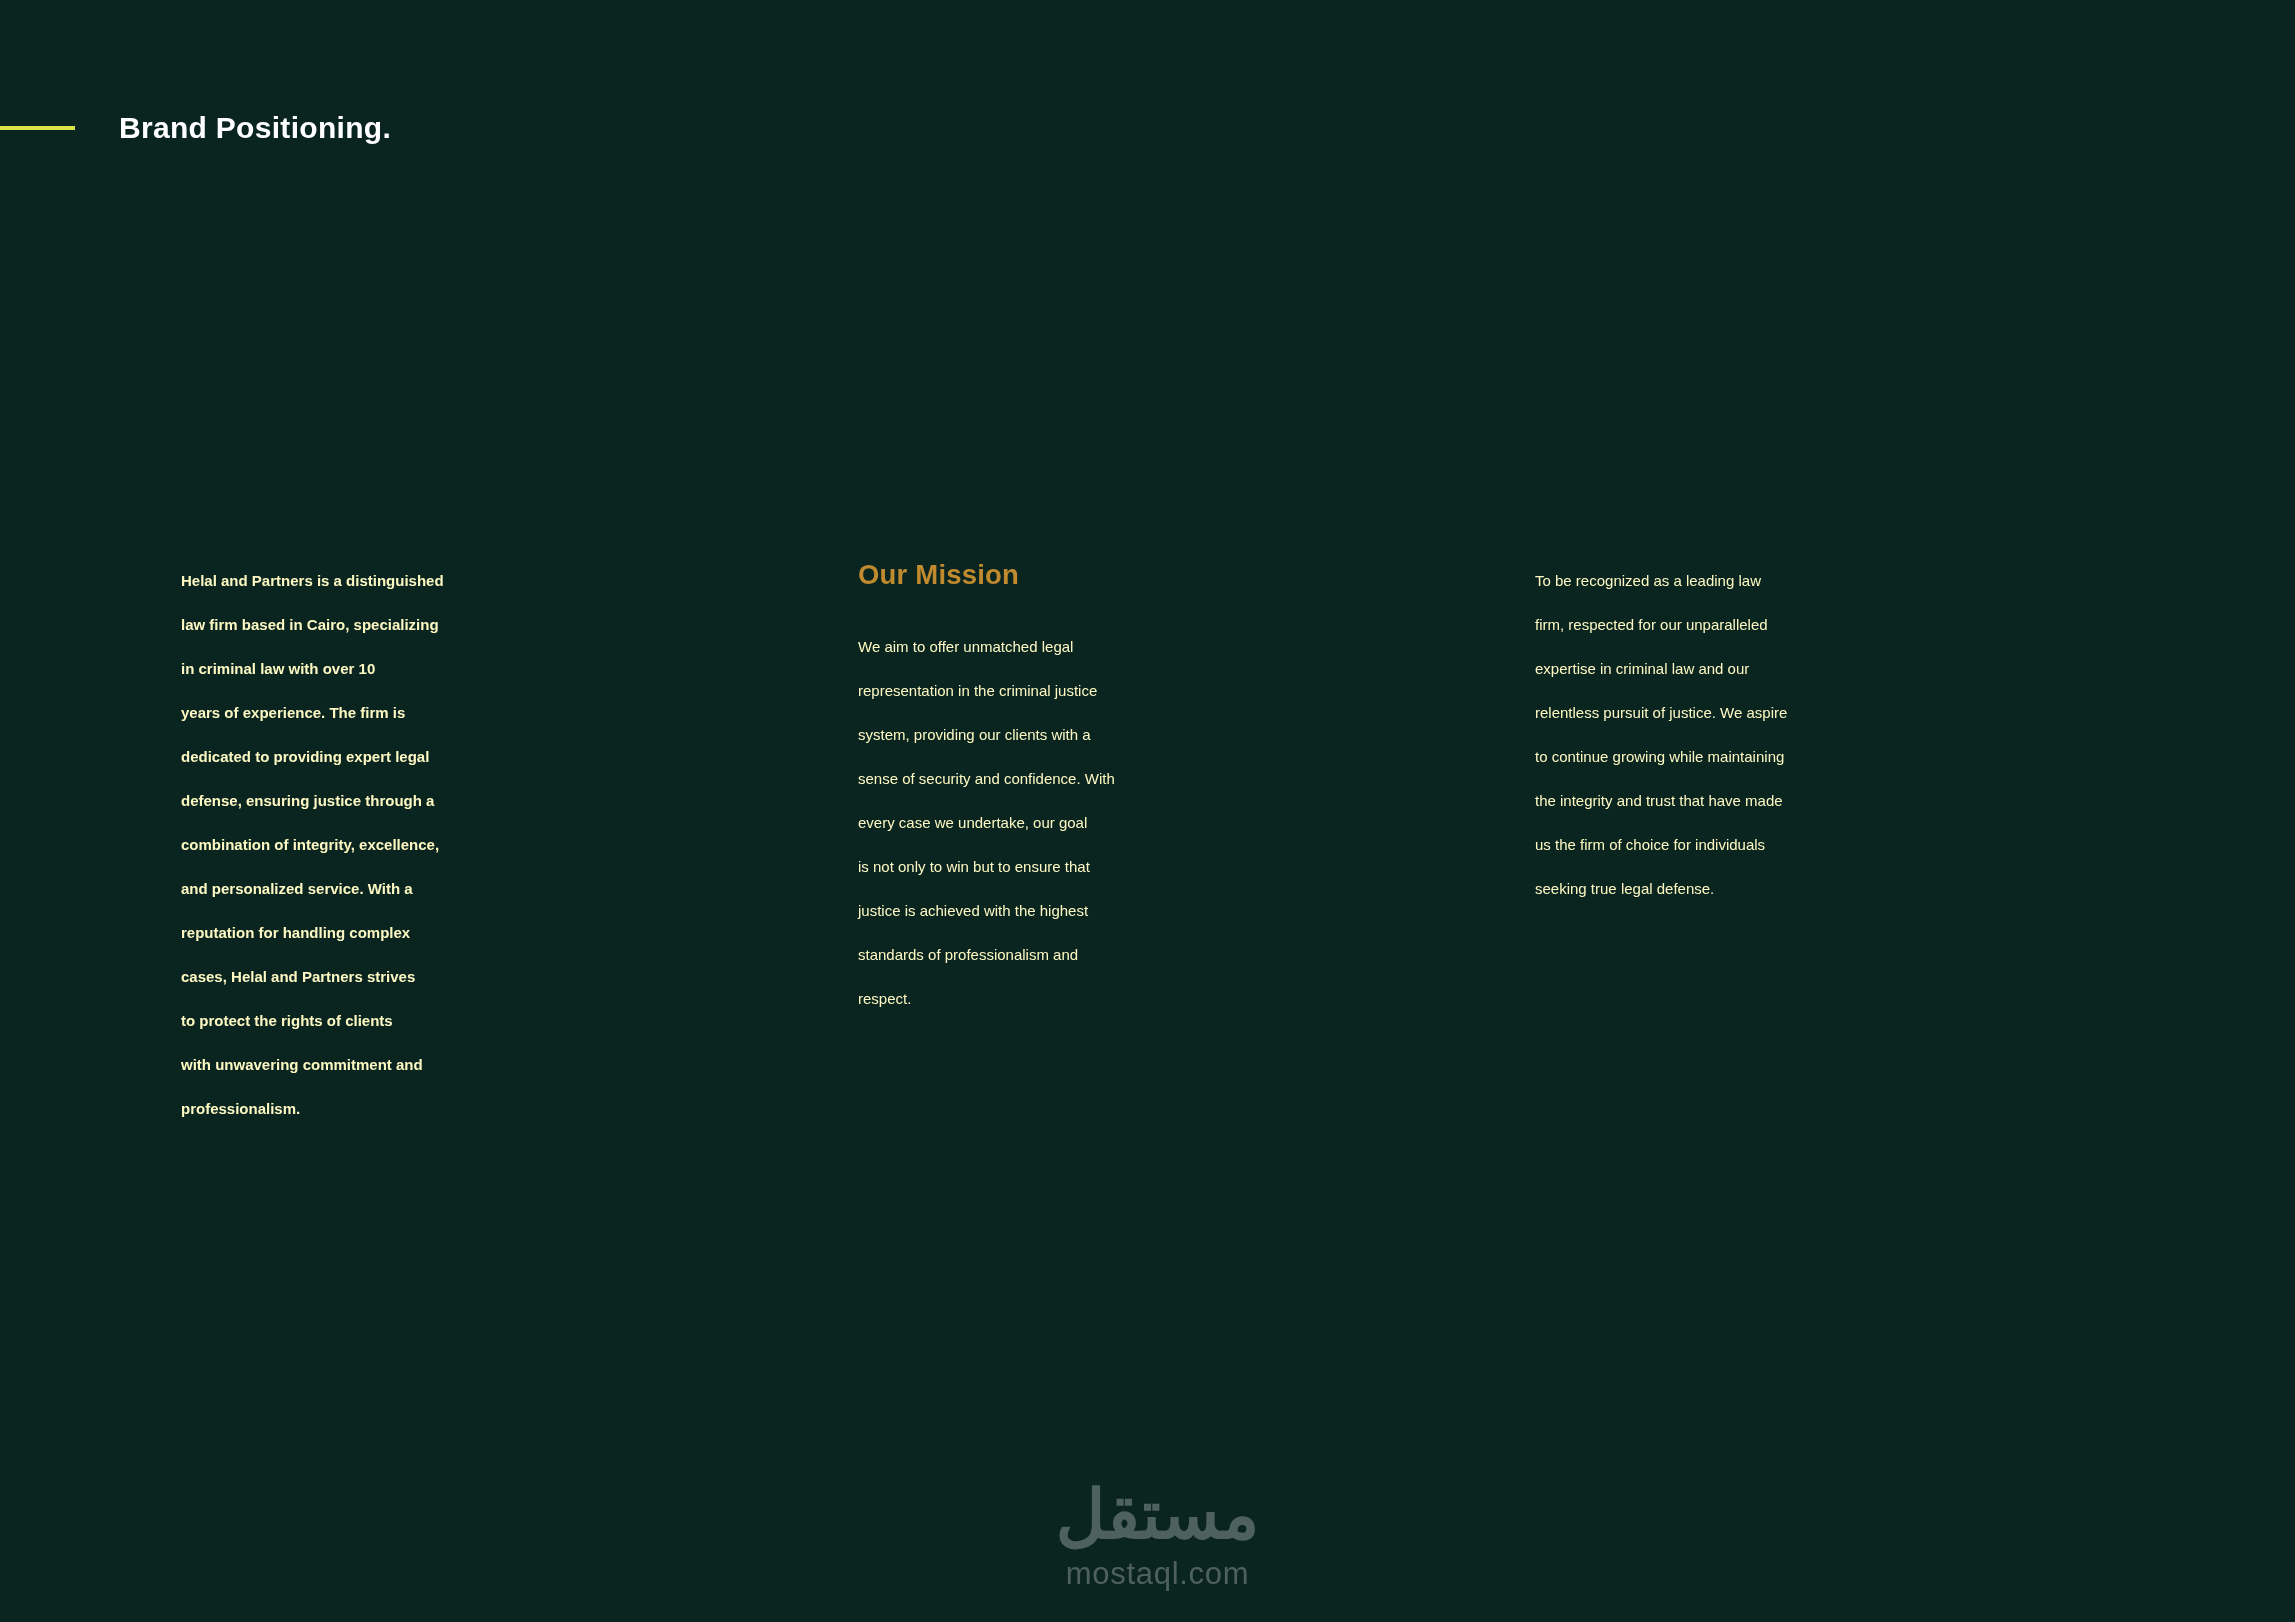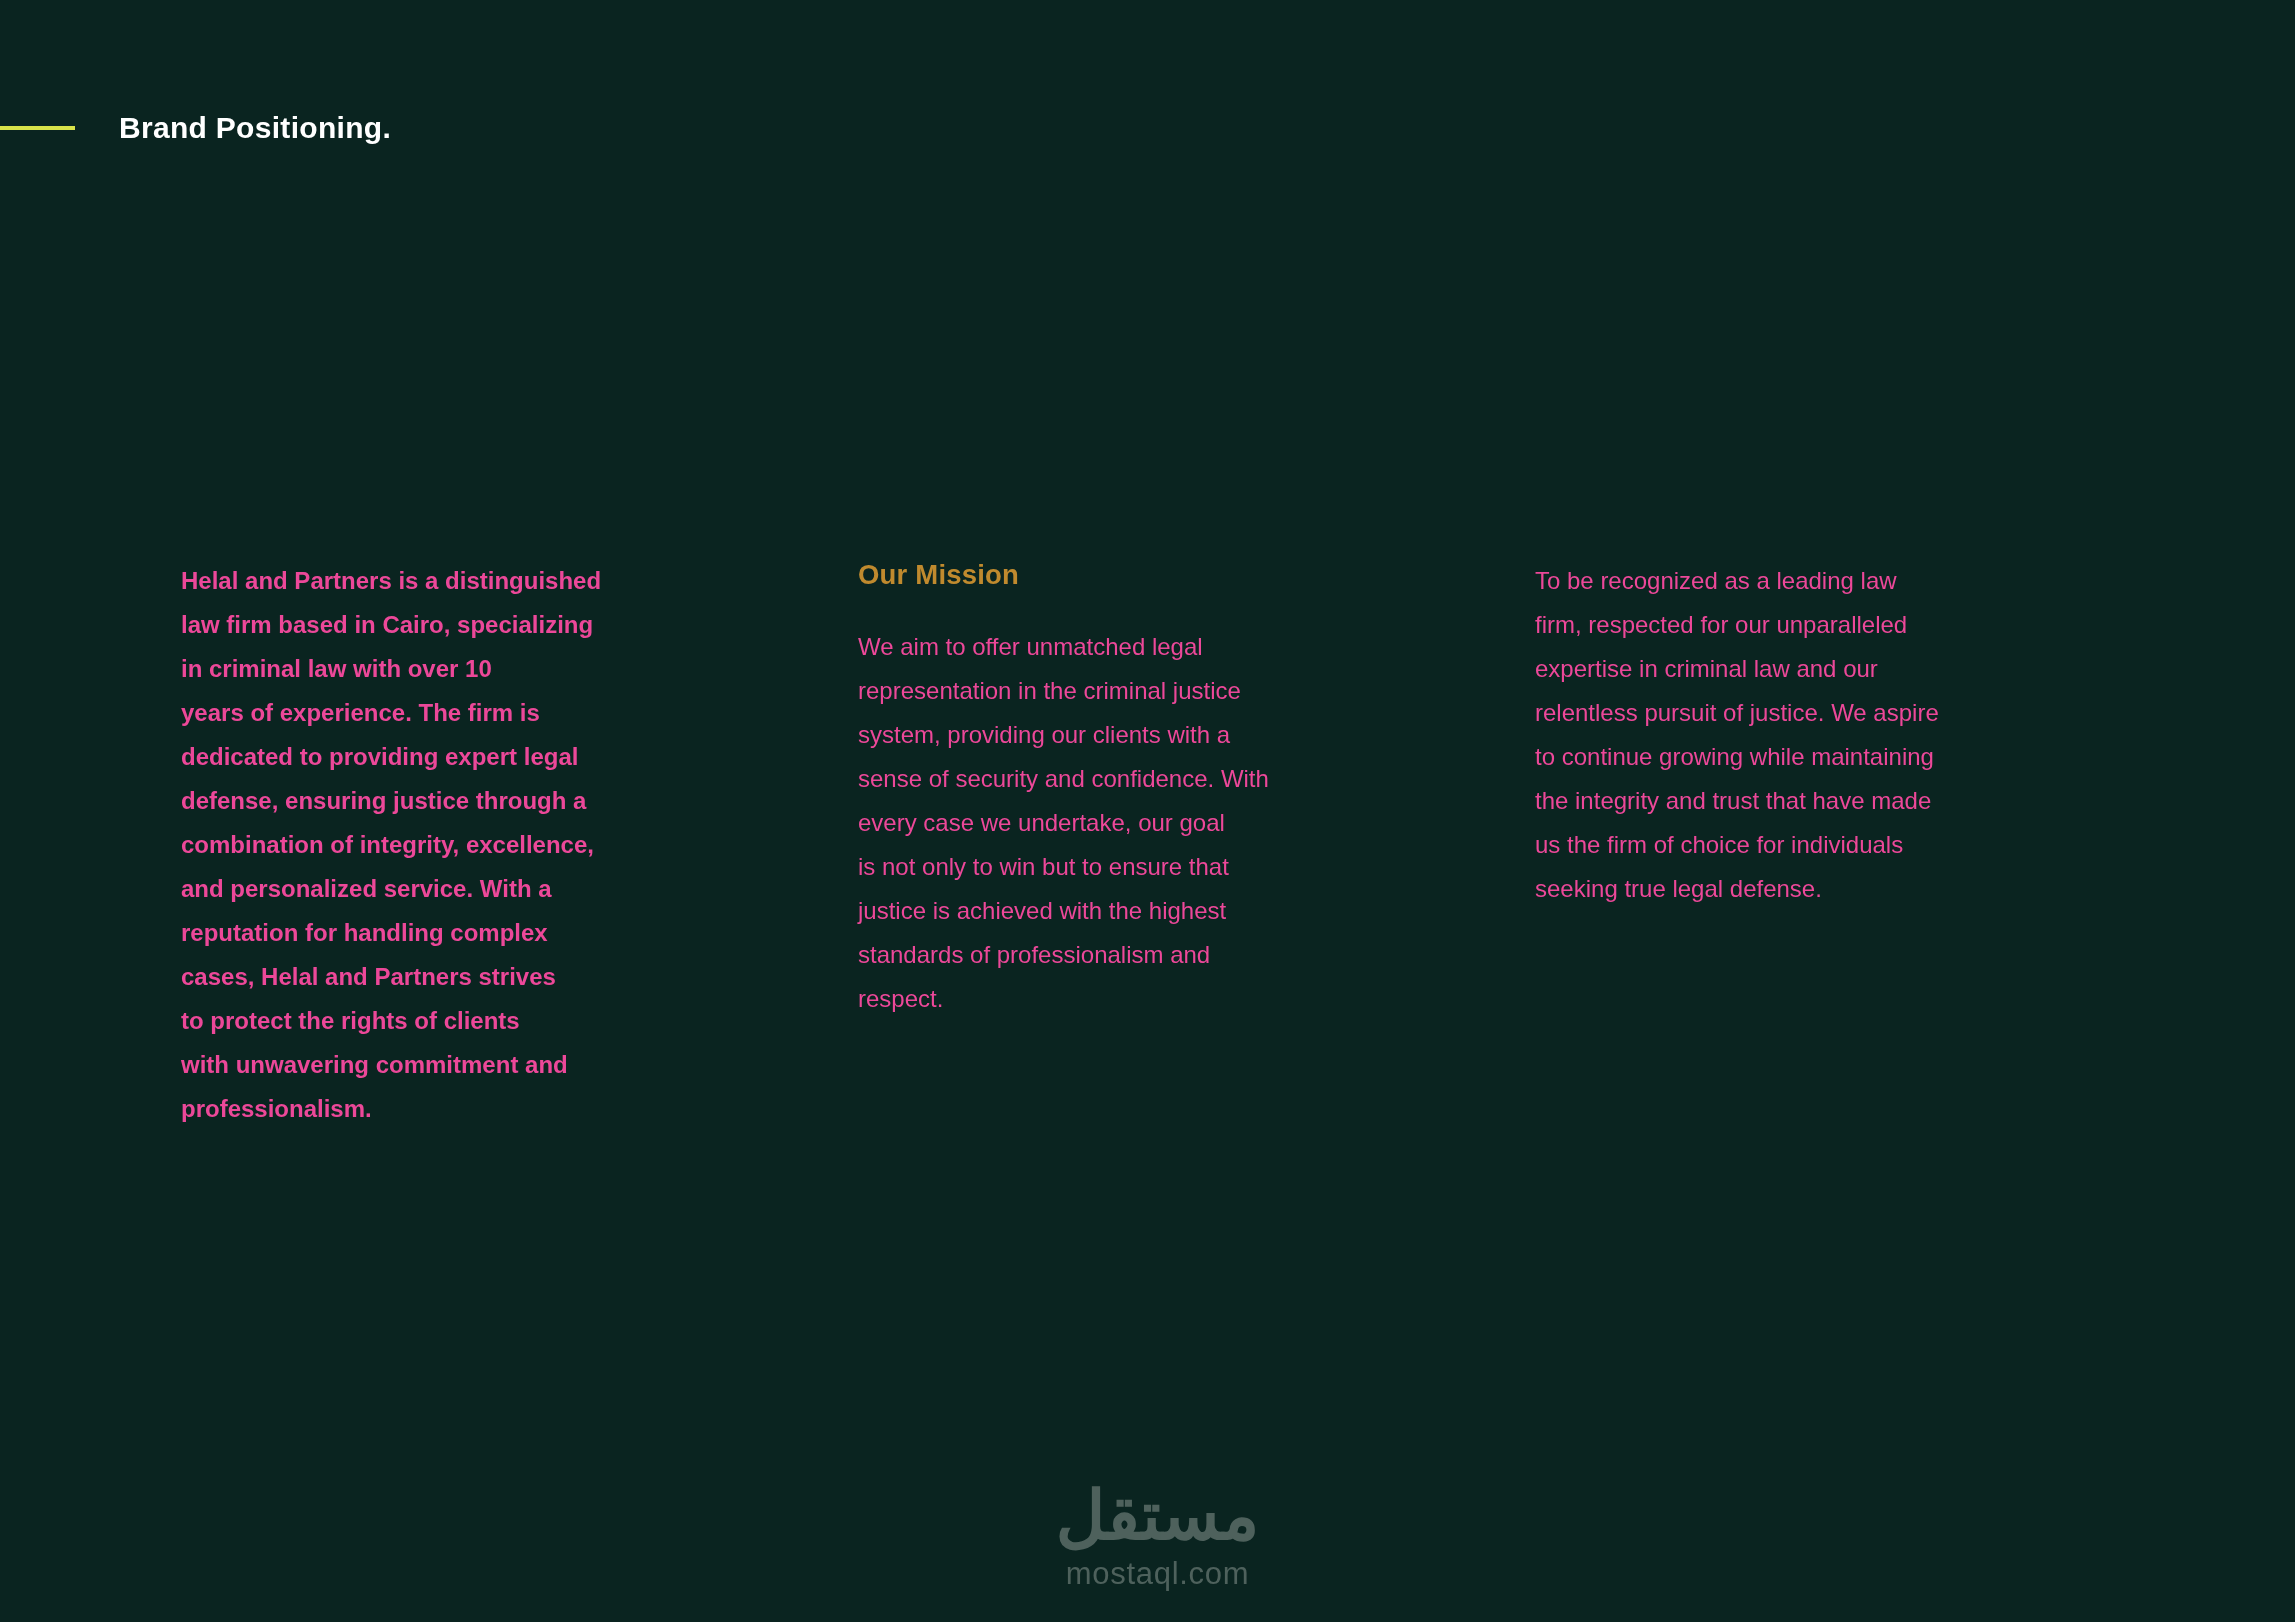--- a/index.html
+++ b/index.html
@@ -61,22 +61,22 @@
   .col:last-child { margin-right: 0; }
 
   .col-title {
     color: #c08a2e;
     font-size: 27.5px;
     font-weight: bold;
     letter-spacing: 0.2px;
     margin: 0 0 34px 0;
   }
   .col-body {
-    color: #ec4899;
-    font-size: 24px;
+    color: #fef9c3;
+    font-size: 15px;
     line-height: 44px;
     white-space: pre-line;
     margin: 0;
   }
   .col-body.bold {
     font-weight: bold;
   }
 
   
   .watermark {
@@ -87,20 +87,21 @@
     text-align: center;
     color: #4e615c;
     user-select: none;
   }
   .watermark-ar {
     font-size: 68px;
     font-weight: bold;
     line-height: 1.05;
     letter-spacing: 1.3px;
     direction: rtl;
+    font-family: Liberation Serif, serif;
   }
   .watermark-url {
     font-size: 31px;
     letter-spacing: 0.7px;
     margin-top: 5px;
   }
 </style>
 </head>
 <body>
 

